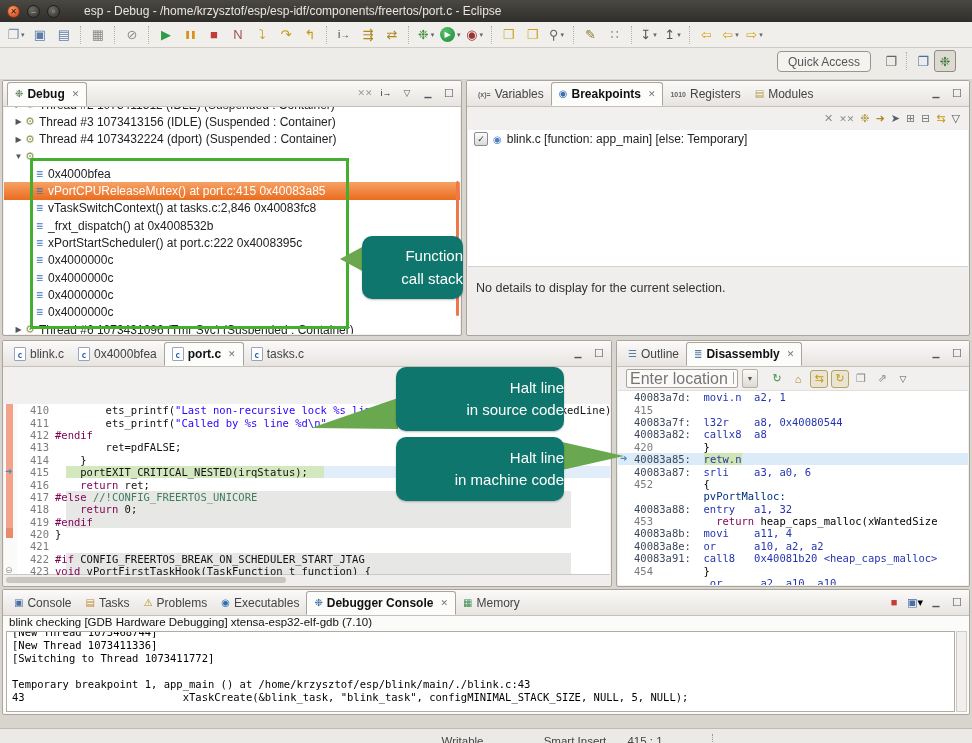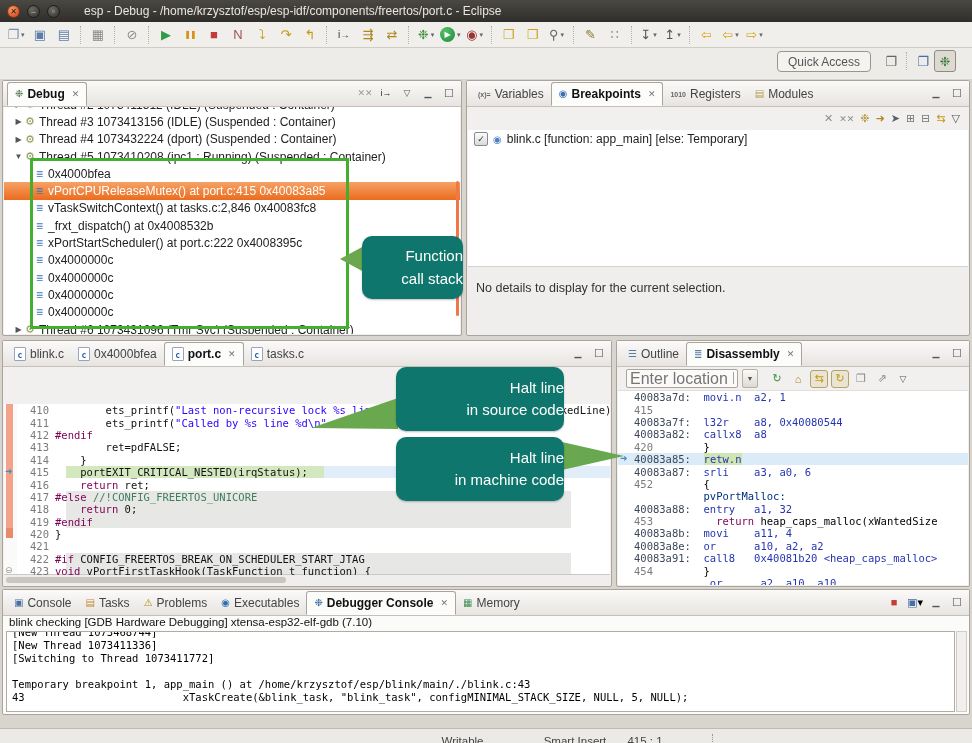--- a/index.html
+++ b/index.html
@@ -292,21 +292,20 @@
             <span>Thread #3 1073413156 (IDLE) (Suspended : Container)</span>
           </div>
           <div class="trow">
             <span class="exp">▶</span>
             <span class="thicon">⚙</span>
             <span>Thread #4 1073432224 (dport) (Suspended : Container)</span>
           </div>
           <div class="trow">
             <span class="exp">▼</span>
             <span class="thicon">⚙</span>
-            <span>Thread #5 1073410208 (ipc1 : Running) (Suspended : Container)</span>
           </div>
           <div class="trow">
             <span class="fricon">≡</span>
             <span>0x4000bfea</span>
           </div>
           <div class="trow sel">
             <span class="fricon">≡</span>
             <span>vPortCPUReleaseMutex() at port.c:415 0x40083a85</span>
           </div>
           <div class="trow">

